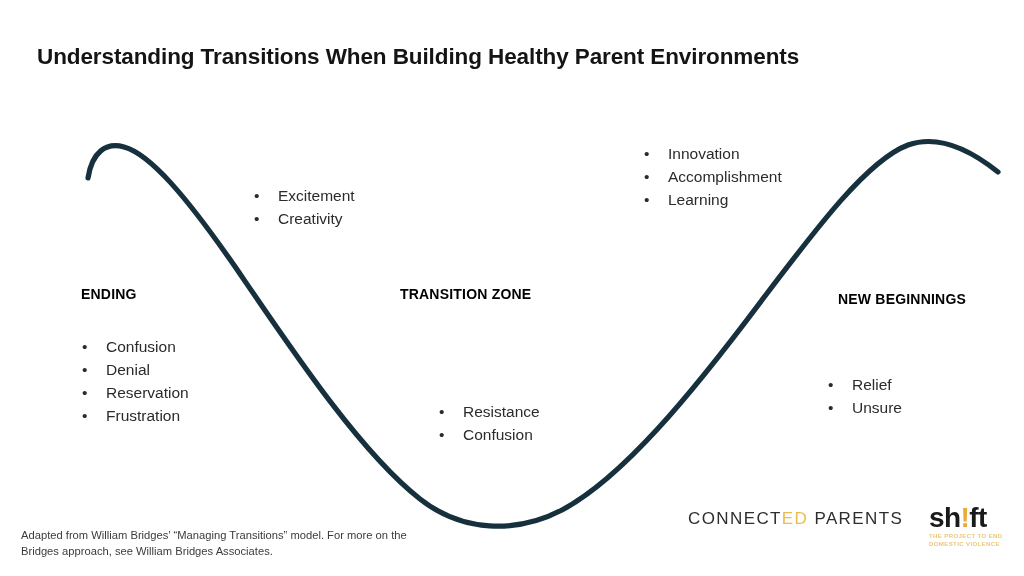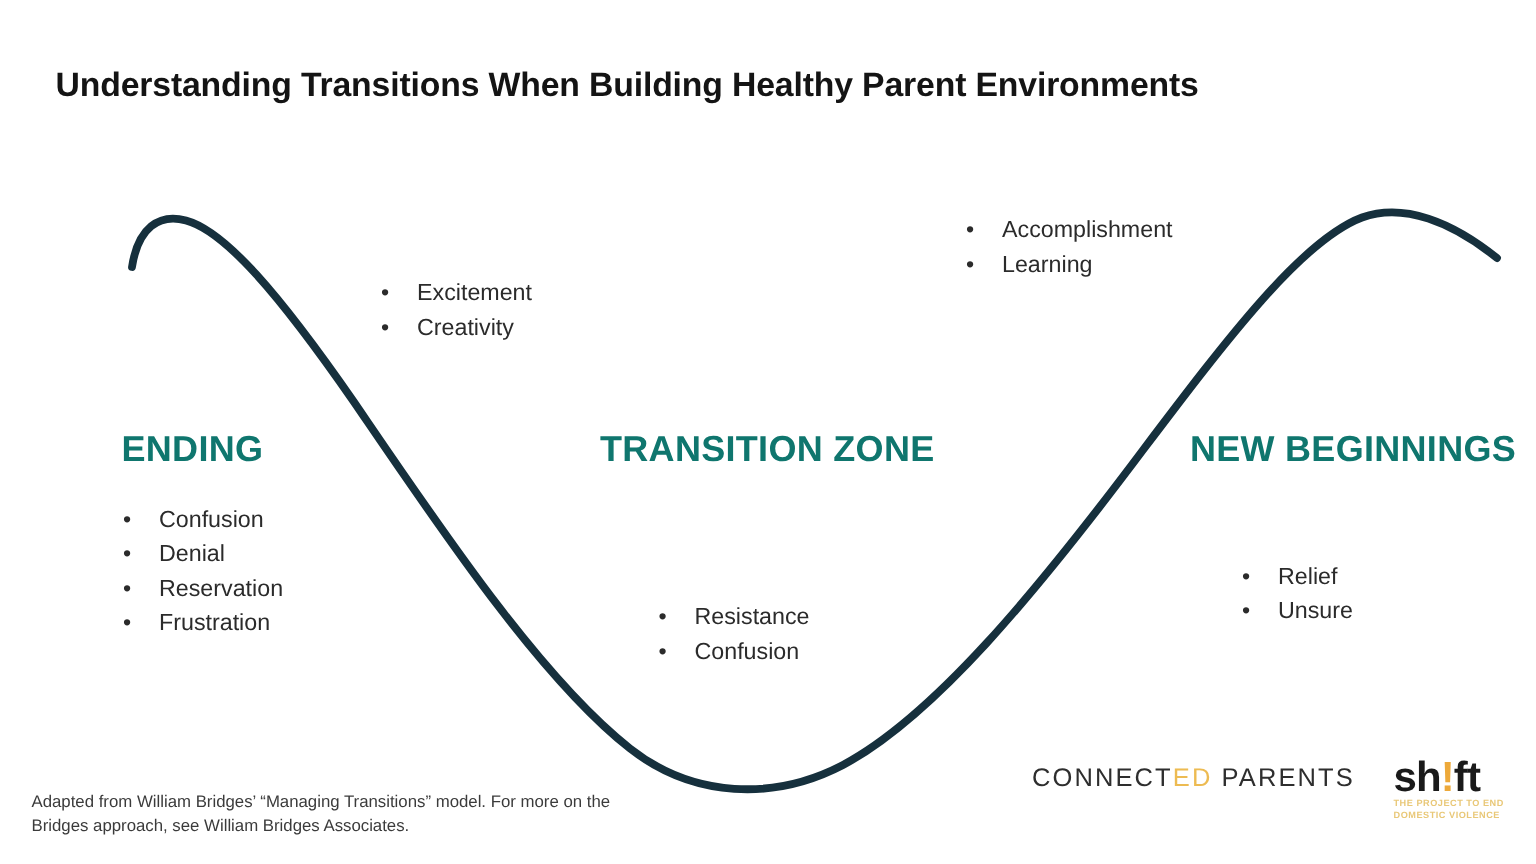--- a/index.html
+++ b/index.html
@@ -35,23 +35,23 @@
     left: 0;
     top: 0;
     width: 1024px;
     height: 576px;
     pointer-events: none;
   }
 
   
   .stage-heading {
     position: absolute;
-    font-size: 24px;
-    font-weight: bold;
-    color: #0f766e;
+    font-size: 14px;
+    font-weight: bold;
+    color: #000000;
     letter-spacing: 0.2px;
     white-space: nowrap;
   }
   #heading-ending { left: 81px; top: 286px; }
   #heading-transition { left: 400px; top: 286px; }
   #heading-new {
     left: 790px;
     top: 286px;
     width: 224px;
     text-align: center;
@@ -170,20 +170,21 @@
     <li>Creativity</li>
   </ul>
 
   <div class="stage-heading" id="heading-transition">TRANSITION ZONE</div>
   <ul class="bullets" id="bullets-transition">
     <li>Resistance</li>
     <li>Confusion</li>
   </ul>
 
   <ul class="bullets" id="bullets-innovation">
+    <li>Innovation</li>
     <li>Accomplishment</li>
     <li>Learning</li>
   </ul>
 
   <div class="stage-heading" id="heading-new">NEW BEGINNINGS</div>
   <ul class="bullets" id="bullets-new">
     <li>Relief</li>
     <li>Unsure</li>
   </ul>
 

